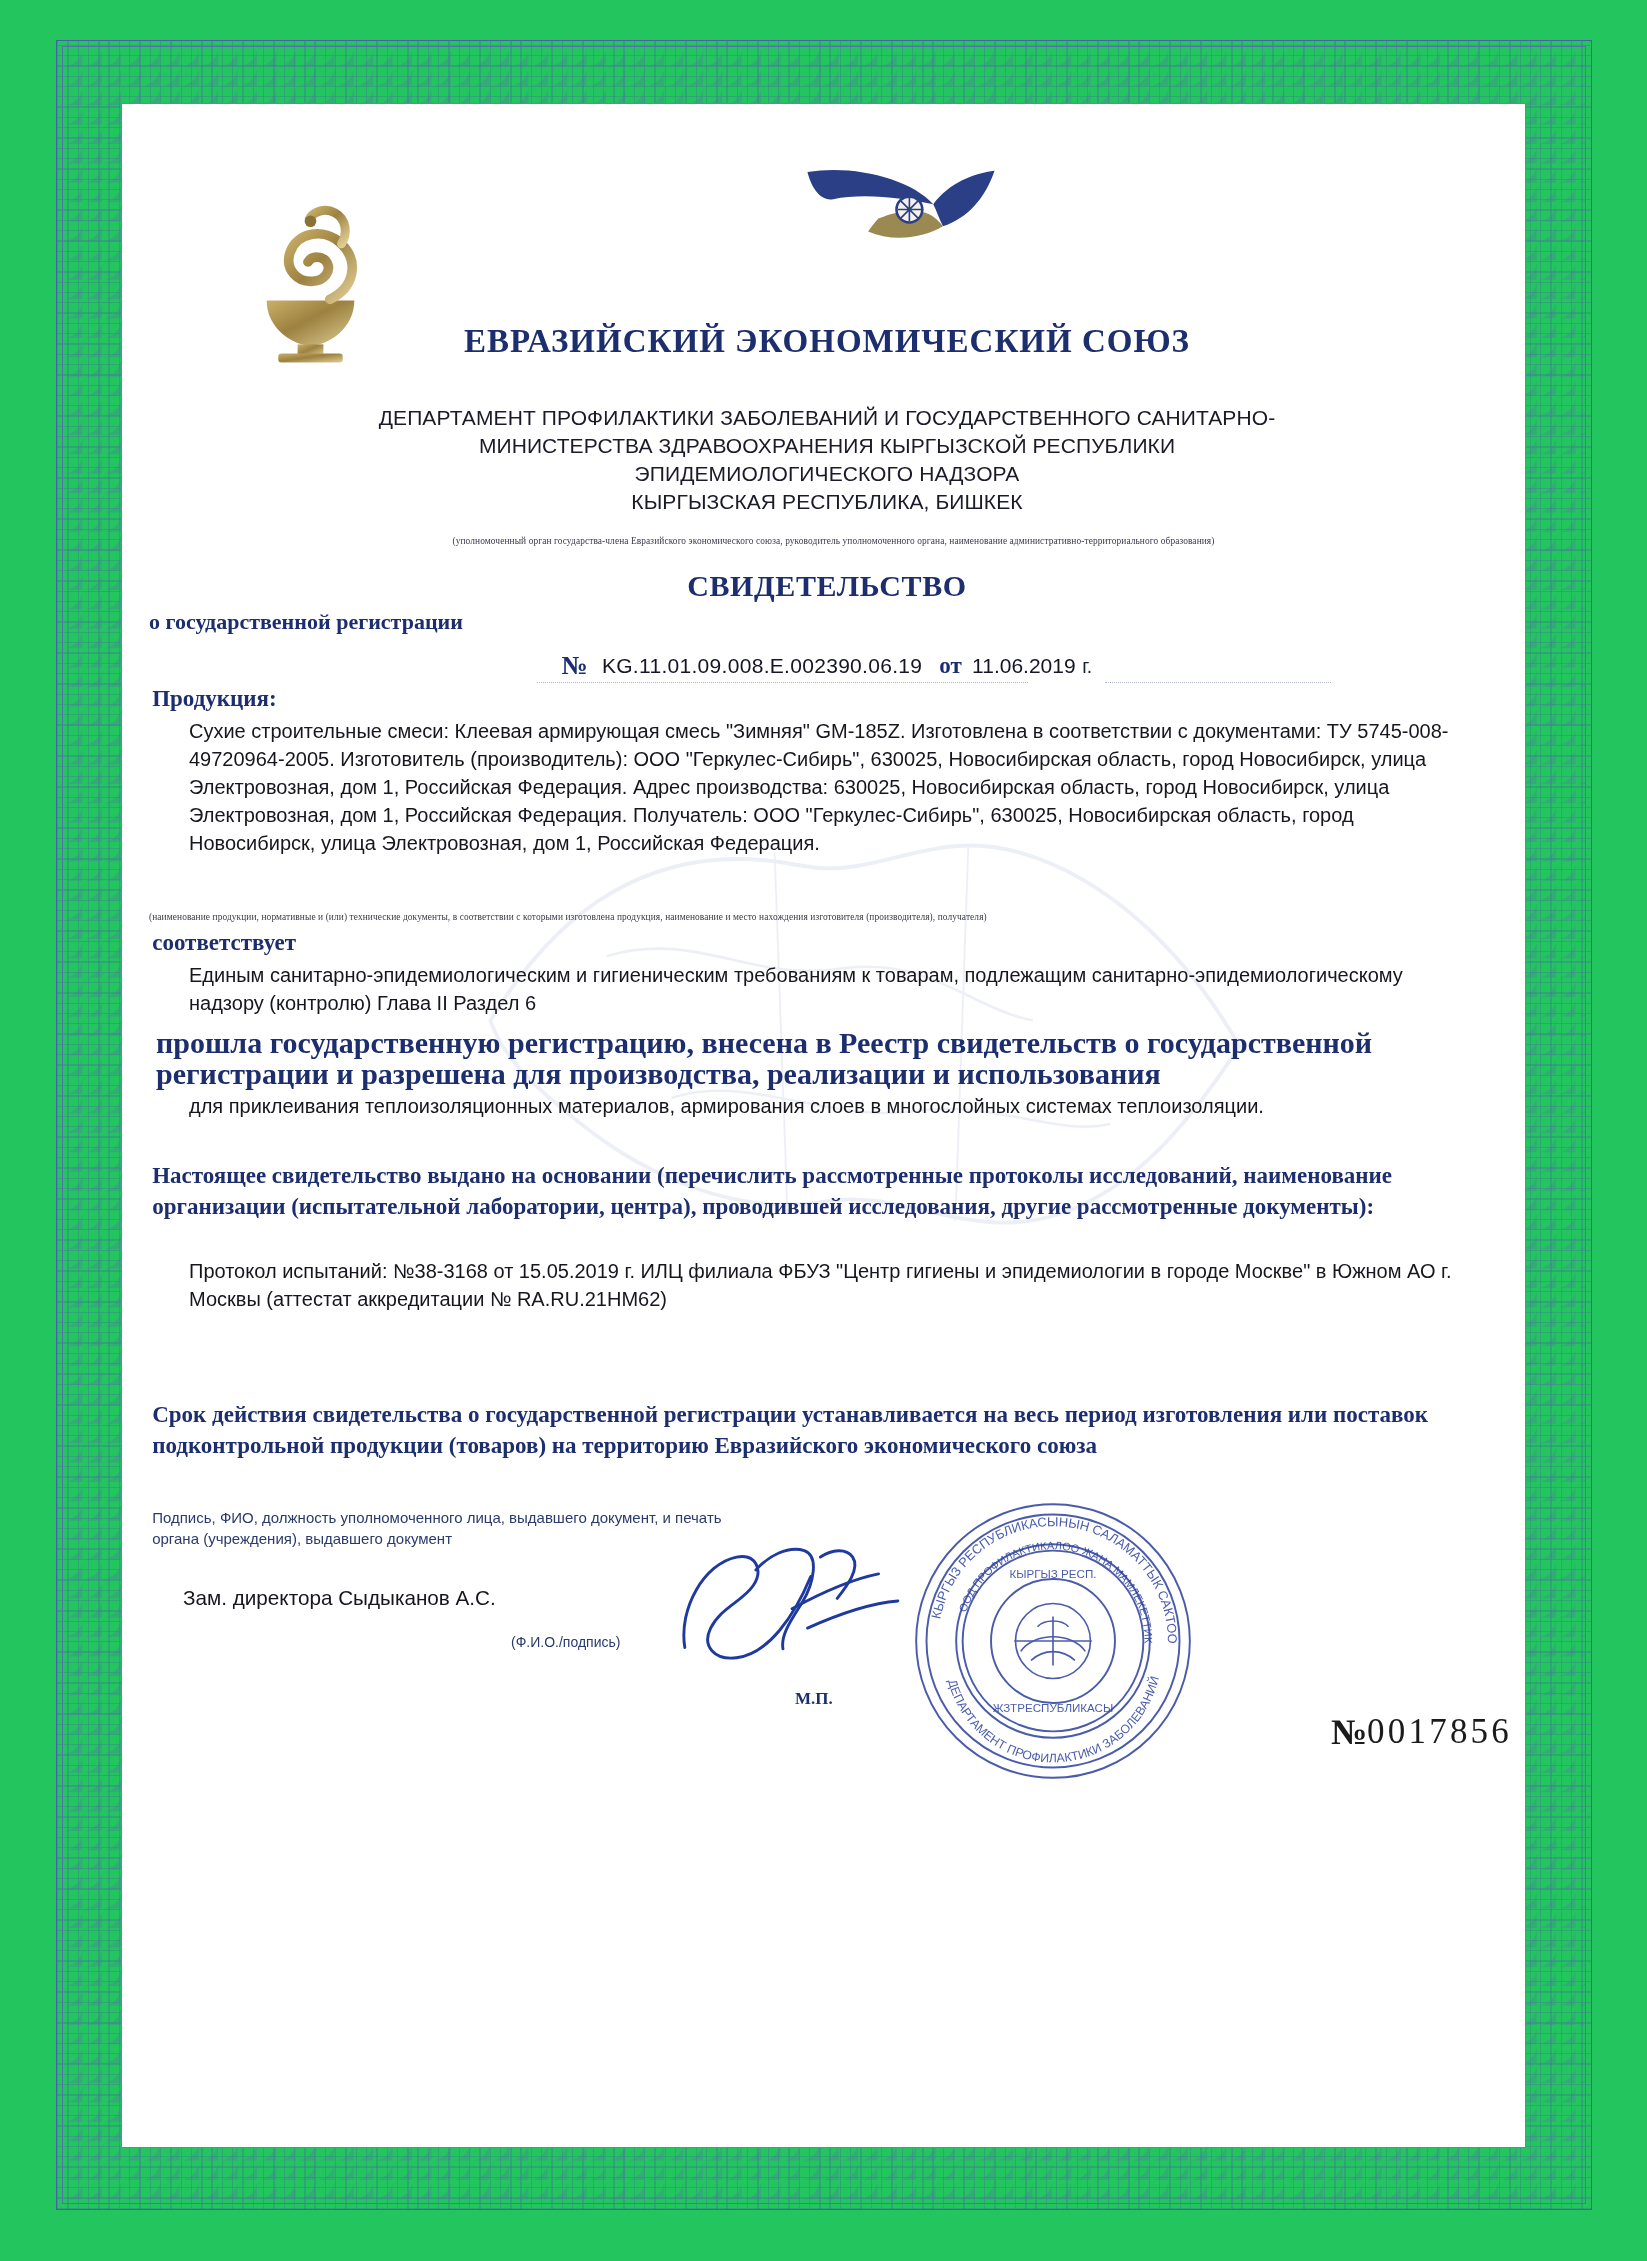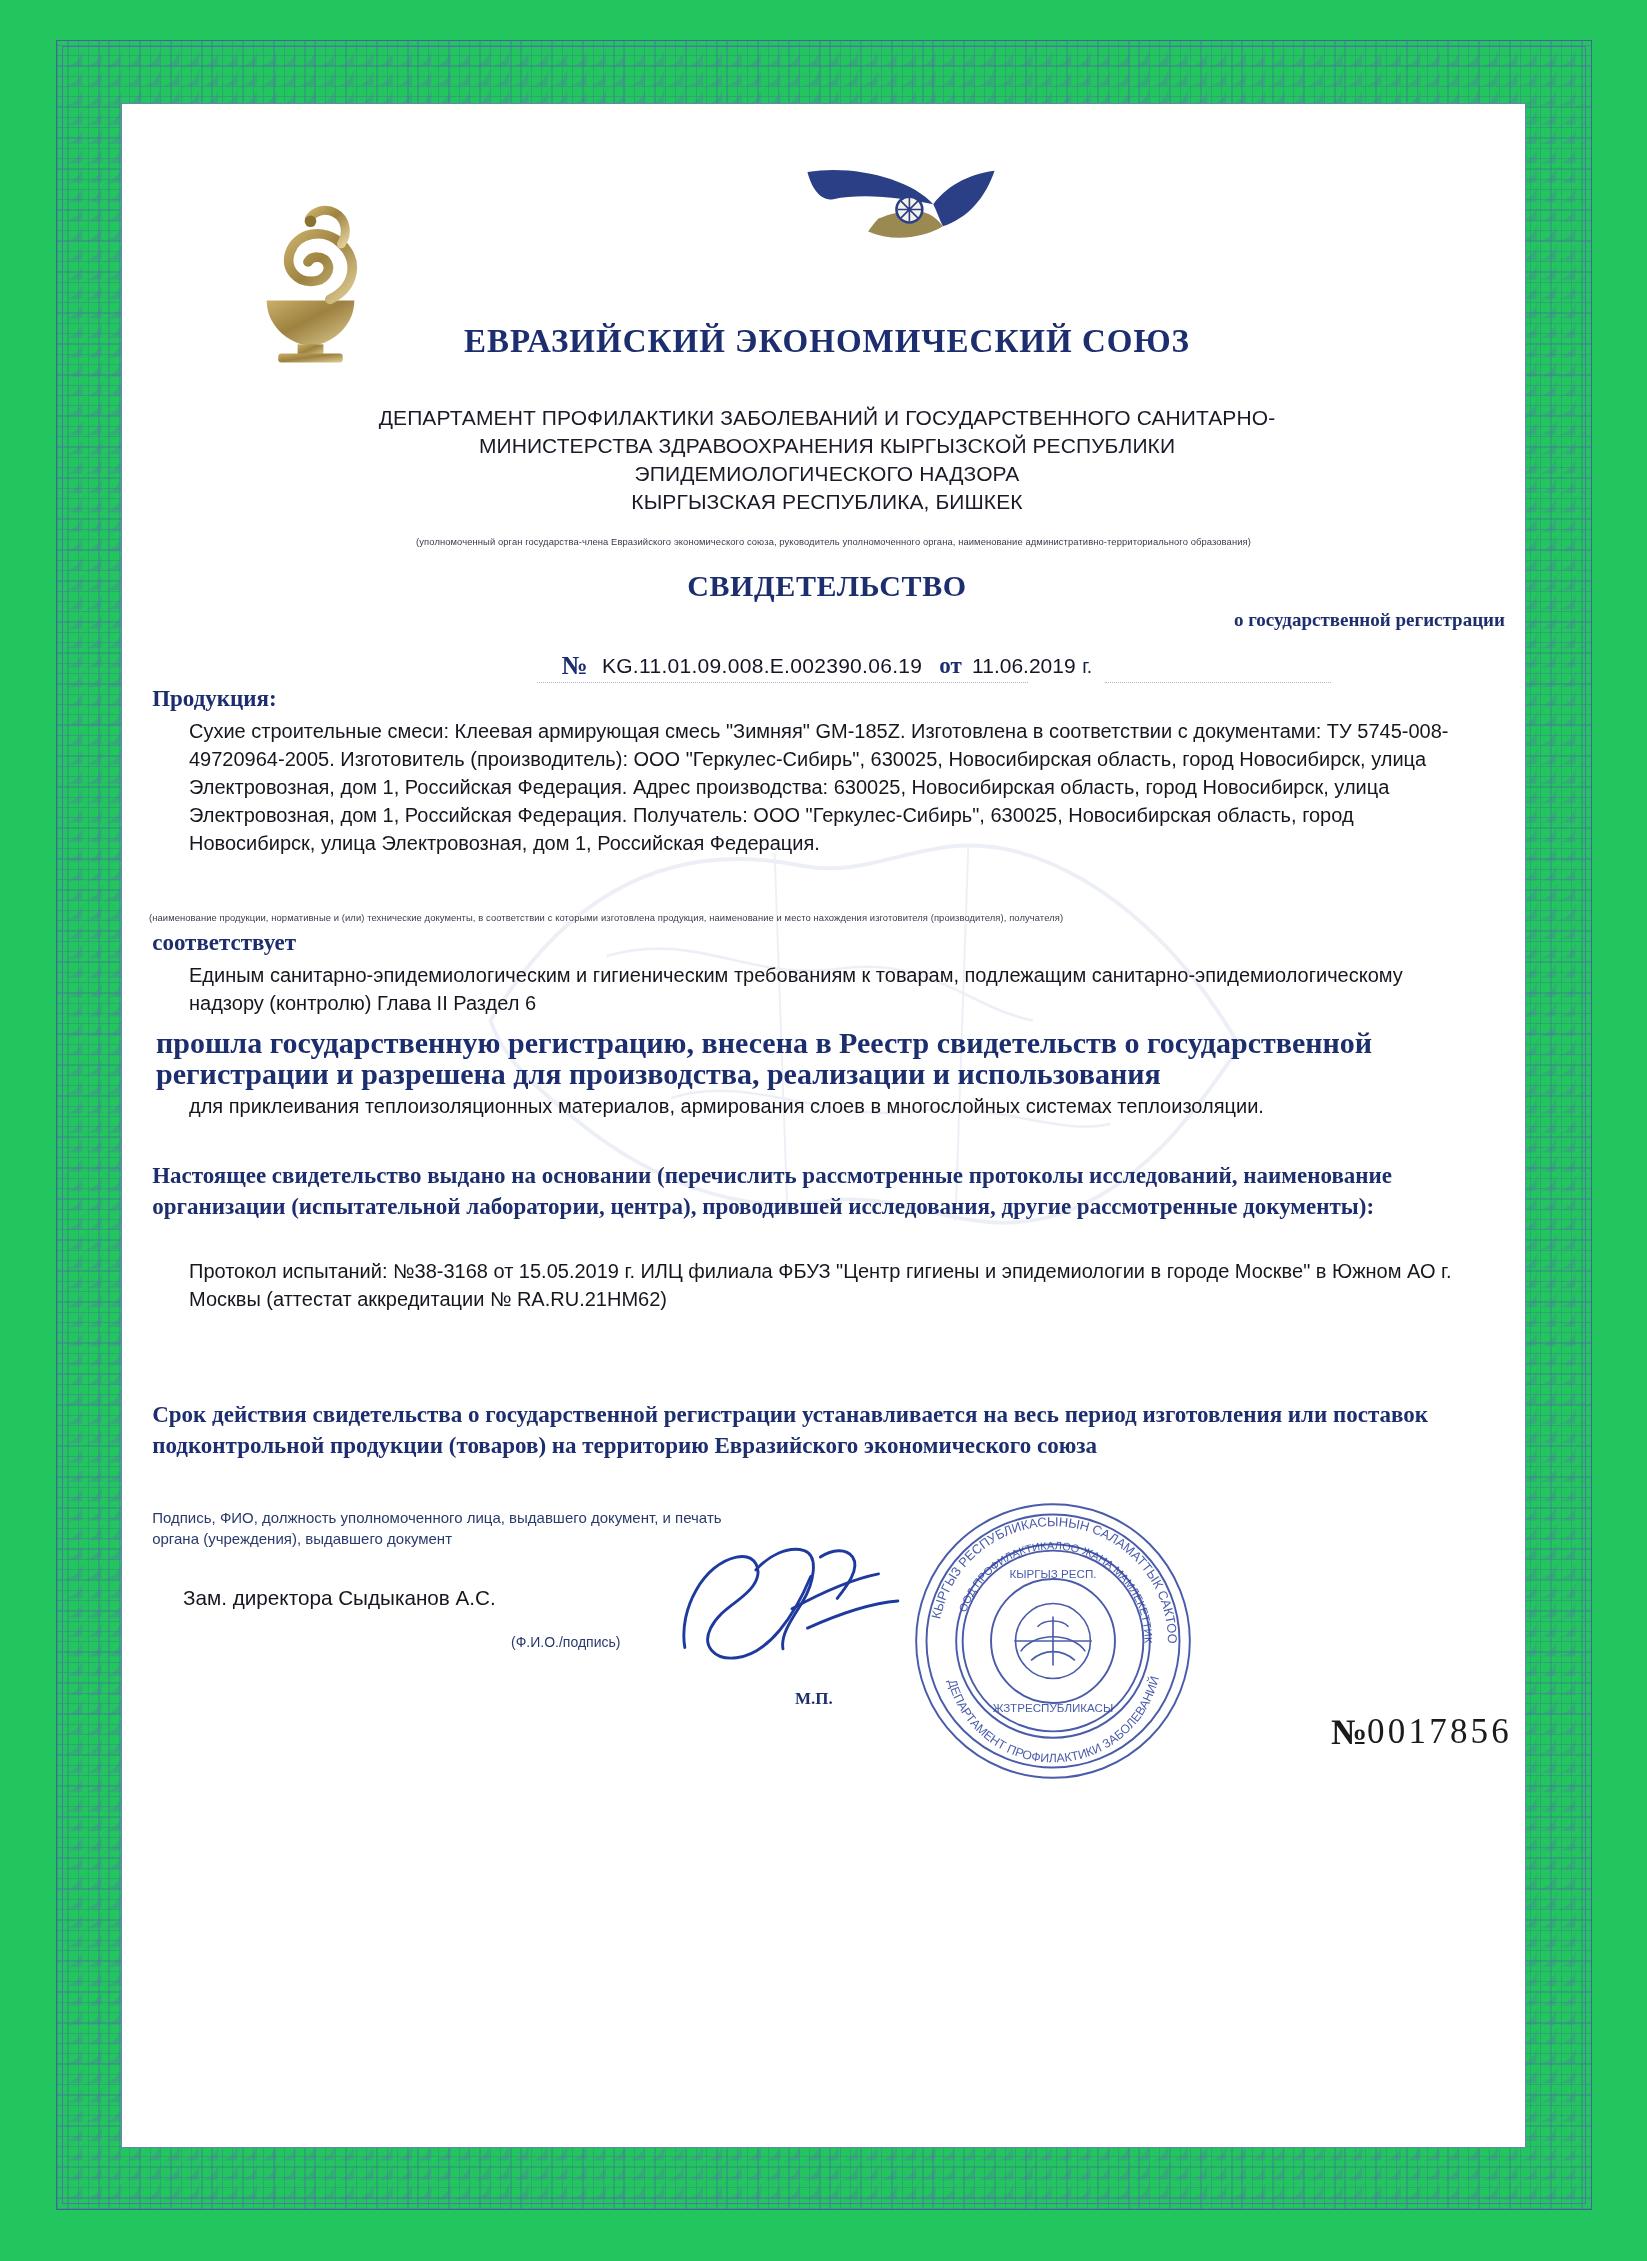--- a/index.html
+++ b/index.html
@@ -120,20 +120,21 @@
     line-height: 28px;
     color: #1a1a28;
     letter-spacing: 0.1px;
   }
 
   .tiny-note {
     position: absolute;
     font-size: 9.4px;
     color: #3a3a4a;
     letter-spacing: 0.1px;
+    font-family: Liberation Serif, serif;
   }
   .tiny-note.n1 {
     left: 103px;
     top: 413px;
     width: 1163px;
     text-align: center;
   }
 
   .cert-title {
     position: absolute;
@@ -145,24 +146,24 @@
     font-weight: bold;
     font-size: 30px;
     color: #1c2e6e;
     letter-spacing: 0.6px;
   }
   .cert-sub {
     position: absolute;
     left: 0;
     top: 486px;
     width: 1356px;
-    text-align: right;
-    font-family: "Liberation Serif", serif;
-    font-weight: bold;
-    font-size: 19px;
+    text-align: left;
+    font-family: "Liberation Serif", serif;
+    font-weight: bold;
+    font-size: 22px;
     color: #1c2e6e;
   }
 
   .numline {
     position: absolute;
     left: 0;
     top: 528px;
     width: 1356px;
     text-align: center;
     font-size: 21px;

